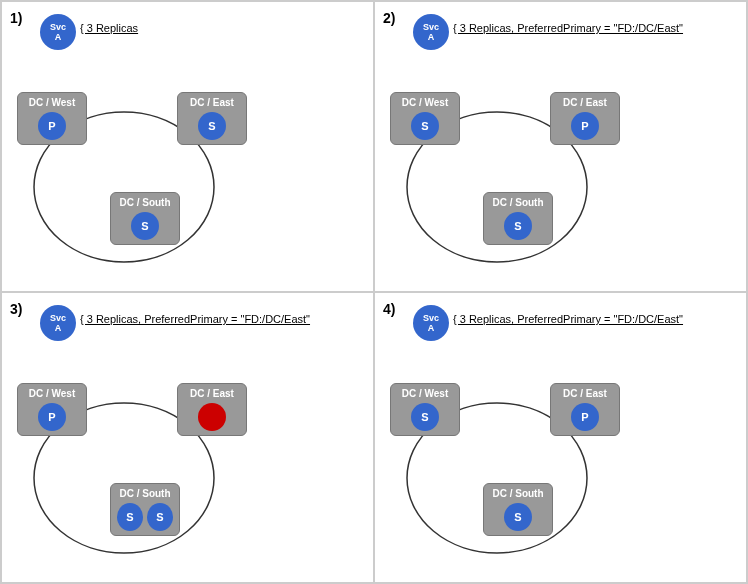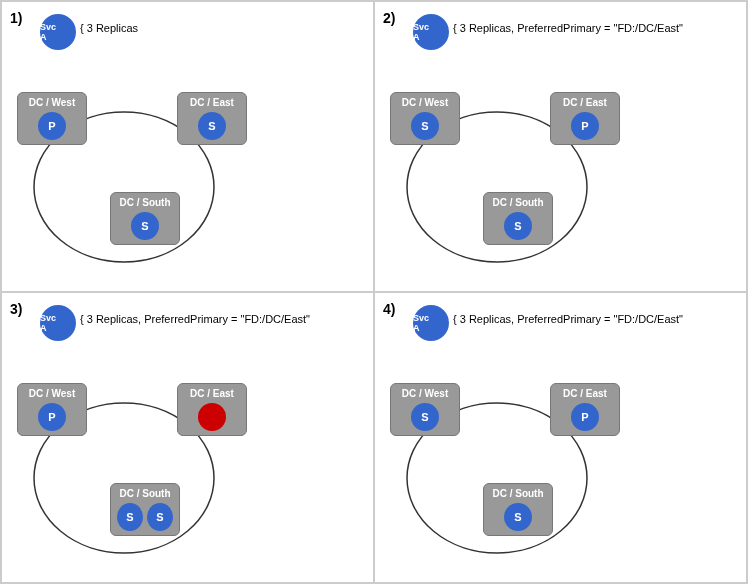--- a/index.html
+++ b/index.html
@@ -34,30 +34,31 @@
     
     .svc-circle {
       position: absolute;
       width: 36px;
       height: 36px;
       border-radius: 50%;
       background: #3366cc;
       color: white;
       display: flex;
       flex-direction: column;
-      align-items: flex-start;
+      align-items: center;
       justify-content: center;
       font-size: 9px;
       font-weight: bold;
     }
     
     .brace-label {
       position: absolute;
       font-size: 11px;
       white-space: nowrap;
+      text-decoration: underline;
     }
     
     .dc-box {
       position: absolute;
       background: #999;
       border: 1px solid #777;
       padding: 4px 6px;
       border-radius: 6px;
     }
     .dc-box-title {

